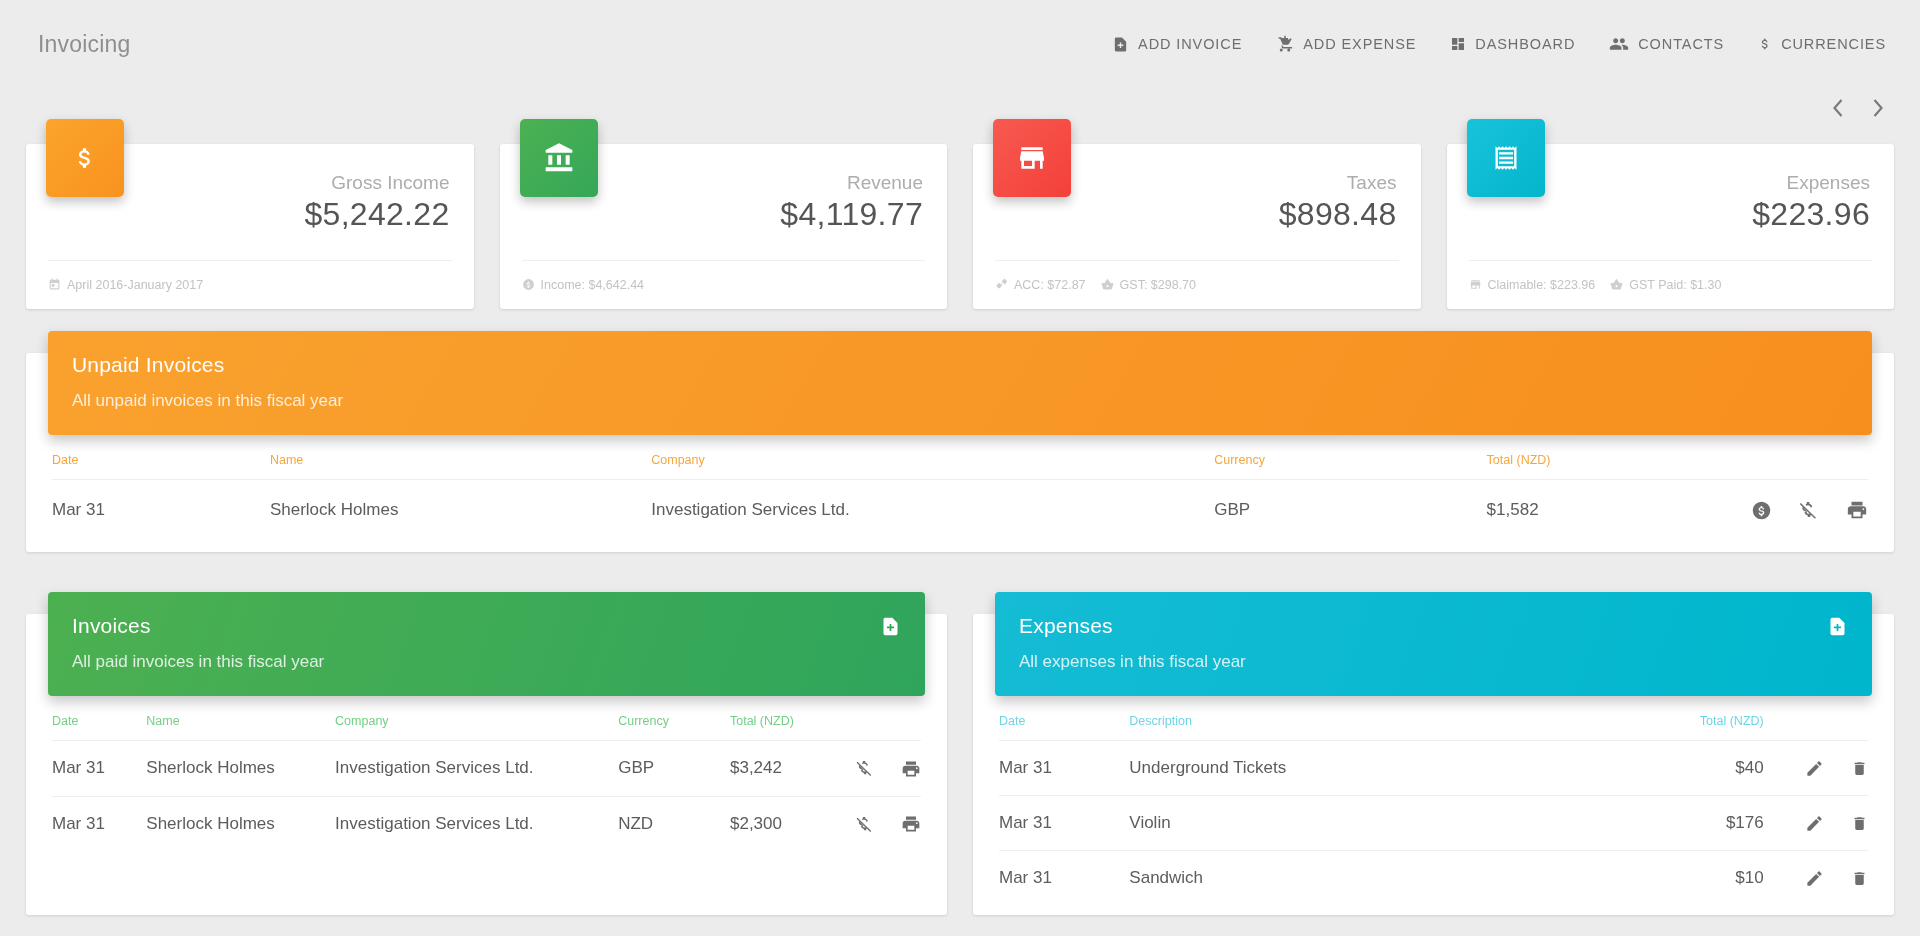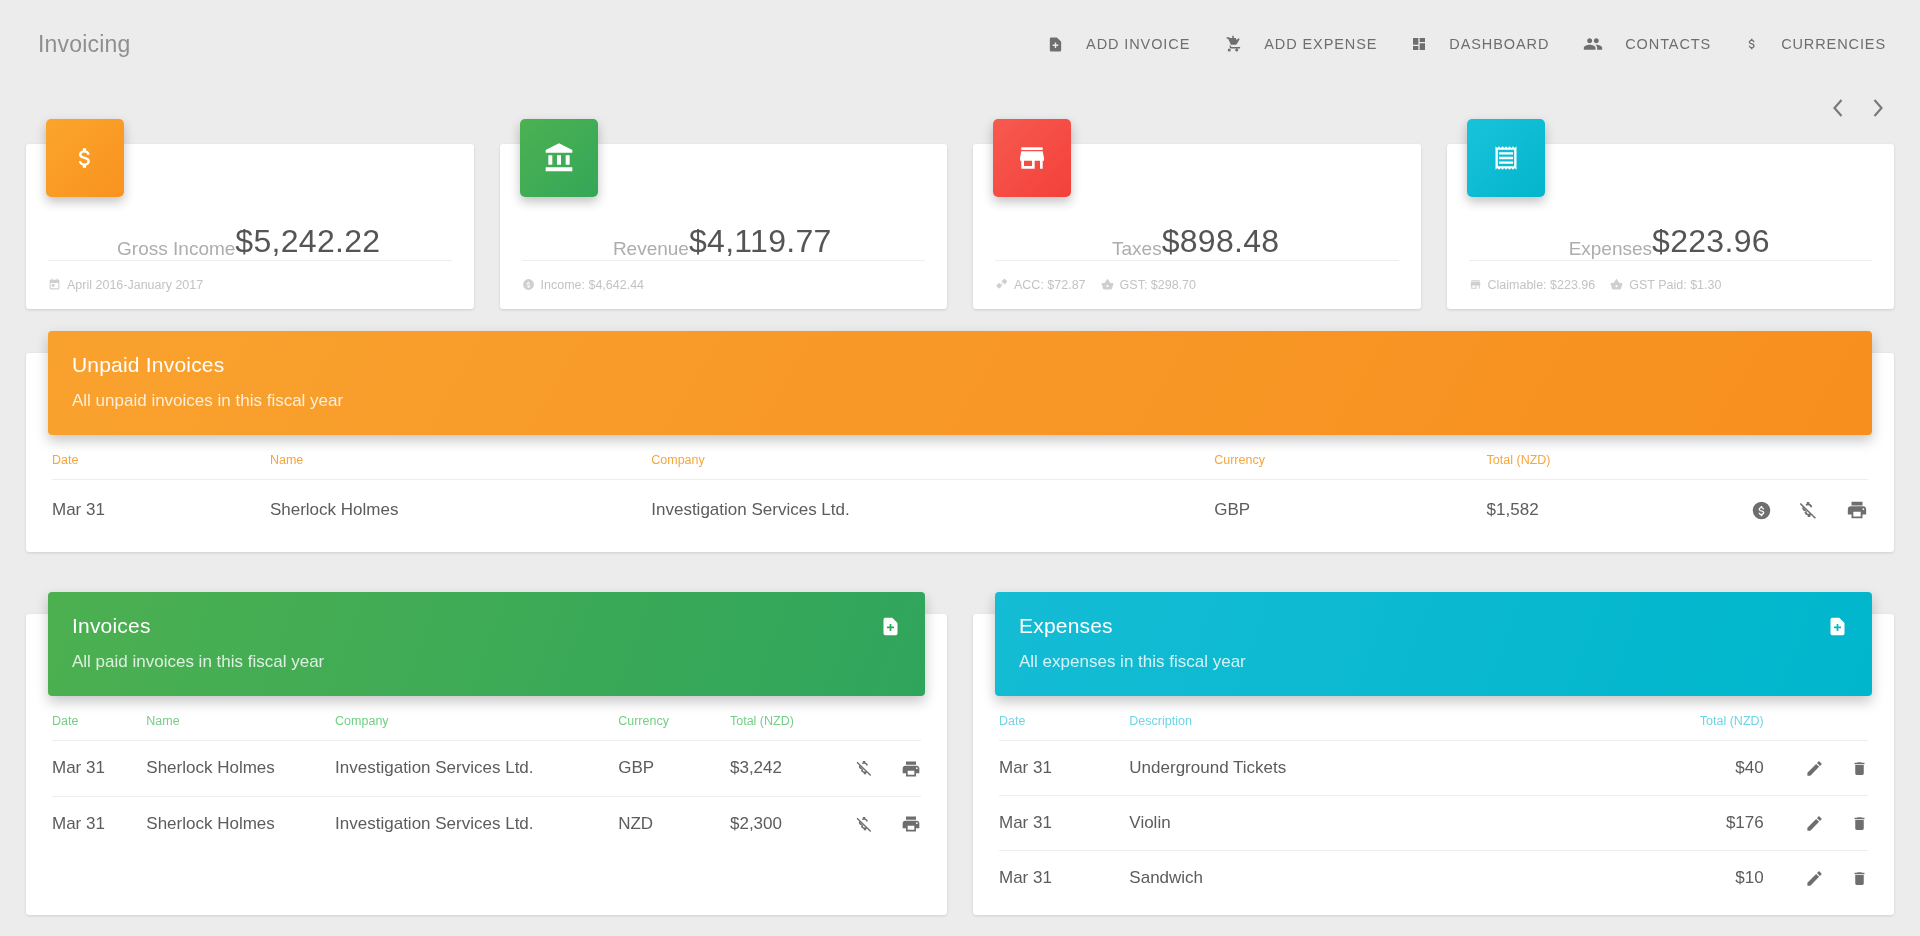--- a/index.html
+++ b/index.html
@@ -26,21 +26,21 @@
     letter-spacing: .2px;
   }
   .nav {
     display: flex;
     align-items: center;
     gap: 34px;
   }
   .nav-item {
     display: flex;
     align-items: center;
-    gap: 22px;
+    gap: 9px;
     color: #6e6e6e;
     font-size: 14.5px;
     letter-spacing: .9px;
     cursor: pointer;
     white-space: nowrap;
   }
   .nav-item svg { display: block; fill: #6e6e6e; }
 
   
   .pager {
@@ -76,21 +76,21 @@
     border-radius: 5px;
     display: flex;
     align-items: center;
     justify-content: center;
     box-shadow: 0 5px 11px rgba(0,0,0,.24);
   }
   .card-icon svg { fill: #fff; display: block; }
   .card-top {
     height: 116px;
     display: flex;
-    flex-direction: row;
+    flex-direction: column;
     align-items: flex-end;
     justify-content: center;
     padding-right: 2px;
   }
   .card-label { font-size: 19px; color: #adadad; font-weight: 400; }
   .card-value { font-size: 32px; color: #555; font-weight: 400; margin-top: 2px; letter-spacing: .3px; }
   .card-foot {
     border-top: 1px solid #eee;
     height: 48px;
     display: flex;

